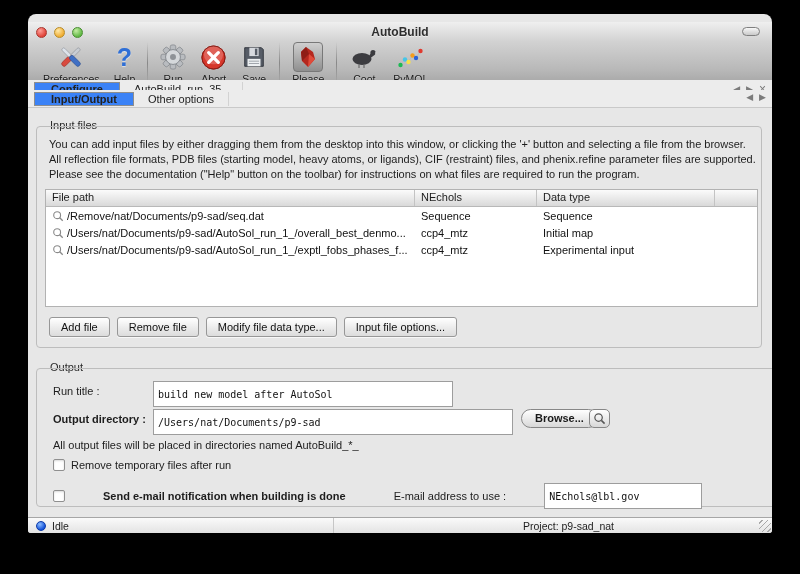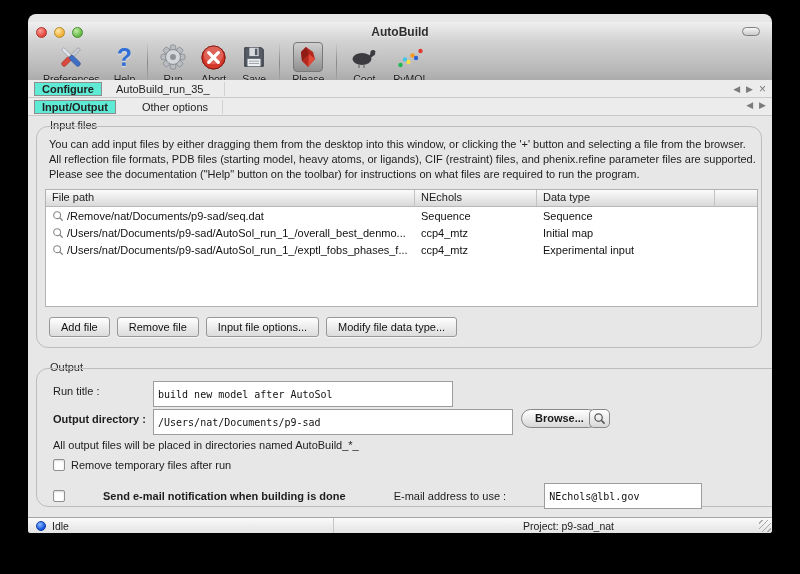--- a/index.html
+++ b/index.html
@@ -38,34 +38,34 @@
           background:linear-gradient(rgba(90,90,90,.0), rgba(90,90,90,.55), rgba(90,90,90,.0)); }
   .help-glyph { font-size:25px; font-weight:bold; color:#2f6fd6; line-height:26px;
                 text-shadow:0 1px 1px rgba(255,255,255,.6); }
   .xtriage-tile { width:30px; height:30px; border-radius:4px;
                   background:linear-gradient(#cfcfcf,#8f8f8f); border:1px solid #787878;
                   display:flex; align-items:center; justify-content:center; }
 
   
   .tabrow { position:absolute; left:0; width:100%; height:18px; background:#ececec;
             border-bottom:1px solid #c9c9c9; display:flex; align-items:center; }
-  .tabrow.r1 { top:66px; } .tabrow.r2 { top:84px;gap:12px; }
+  .tabrow.r1 { top:66px; } .tabrow.r2 { top:76px; }
   .tab { font-size:11px; color:#222; padding:1px 8px; margin-left:6px; white-space:nowrap; }
-  .tab.active { font-weight:bold; background:#5eead4; border:1px solid #8d8d8d;
-                border-radius:0; padding:0 7px; }
+  .tab.active { font-weight:bold; background:#3b82f6; border:1px solid #8d8d8d;
+                border-radius:0; padding:0 16px; }
   .tab.inactive { border-right:1px solid #d2d2d2; padding-right:14px; }
   .tabnav { position:absolute; right:6px; top:2px; display:flex; gap:6px;
             font-size:9px; color:#7b7b7b; align-items:center; }
   .tabnav span { cursor:default; }
 
   
   .content { position:absolute; left:0; top:102px; width:100%; height:401px;
              background:#e7e7e7; }
   .grouplabel { position:absolute; font-size:11px; color:#2a2a2a; }
-  .groupbox { position:absolute; border:1px solid #bdbdbd; border-radius:12px; }
+  .groupbox { position:absolute; border:1px solid #bdbdbd; border-radius:4px; }
 
   .instructions { position:absolute; left:12px; top:10px; width:708px;
                   font-size:11px; line-height:15px; color:#1d1d1d; }
 
   
   .filetable { position:absolute; left:8px; top:62px; width:713px; height:118px;
                background:#fff; border:1px solid #b2b2b2; font-size:11px; }
   .thead { display:flex; height:17px;
            background:linear-gradient(#fbfbfb,#d9d9d9); border-bottom:1px solid #b8b8b8;
            color:#1d1d1d; }
@@ -308,22 +308,22 @@
             <span>/Users/nat/Documents/p9-sad/AutoSol_run_1_/exptl_fobs_phases_f...</span>
           </div>
           <div class="td fmt">ccp4_mtz</div>
           <div class="td typ">Experimental input</div>
         </div>
       </div>
 
       <div class="btnrow">
         <button class="btn">Add file</button>
         <button class="btn">Remove file</button>
+        <button class="btn">Modify file data type...</button>
         <button class="btn">Input file options...</button>
-        <button class="btn">Modify file data type...</button>
       </div>
     </div>
 
     <div class="grouplabel" style="left:22px; top:245px;">Output</div>
     <div class="groupbox" style="left:8px; top:252px; width:784px; height:139px;">
 
       <div class="fieldlabel" style="left:16px; top:16px;">Run title :</div>
       <input class="txtinput" style="left: 116px; top: 12px; width: 300px;" value="build new model after AutoSol">
 
       <div class="fieldlabel bold" style="left:16px; top:44px;">Output directory :</div>

